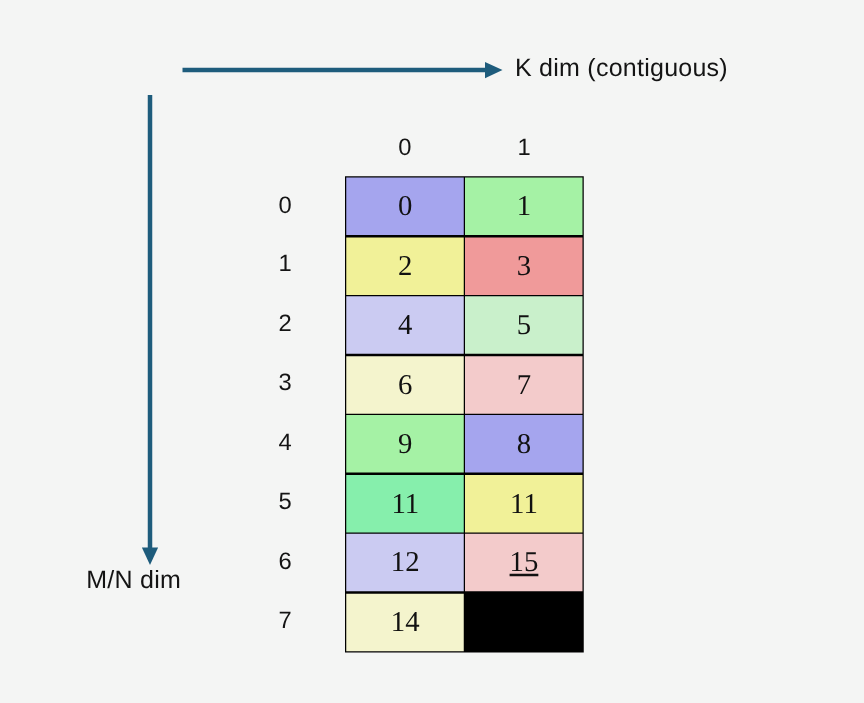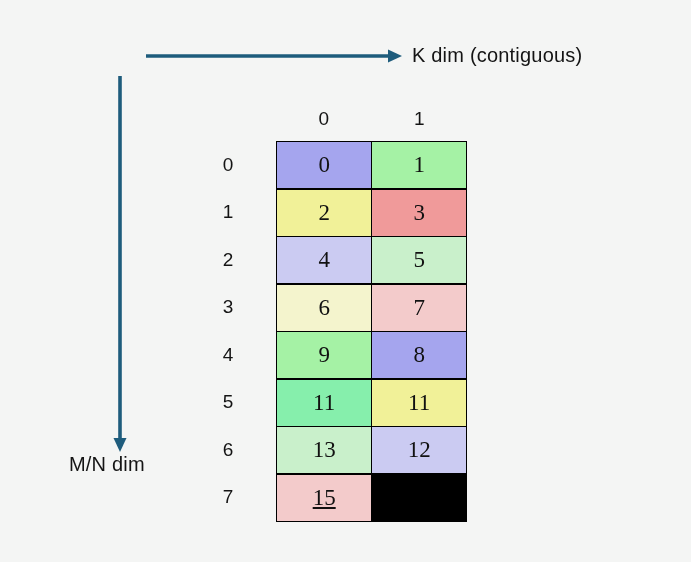--- a/index.html
+++ b/index.html
@@ -113,16 +113,16 @@
     <div class="matrix-cell" style="background: rgb(241, 241, 152);">2</div>
     <div class="matrix-cell" style="background: rgb(240, 154, 154);">3</div>
     <div class="matrix-cell" style="background: rgb(203, 203, 242);">4</div>
     <div class="matrix-cell" style="background: rgb(201, 240, 203);">5</div>
     <div class="matrix-cell" style="background: rgb(244, 244, 205);">6</div>
     <div class="matrix-cell" style="background: rgb(243, 203, 203);">7</div>
     <div class="matrix-cell" style="background: rgb(165, 242, 165);">9</div>
     <div class="matrix-cell" style="background: rgb(165, 165, 238);">8</div>
     <div class="matrix-cell" style="background: #86efac;">11</div>
     <div class="matrix-cell" style="background: rgb(241, 241, 152);">11</div>
-    <div class="matrix-cell" style="background: rgb(201, 240, 203);">13</div>
     <div class="matrix-cell" style="background: rgb(203, 203, 242);">12</div>
     <div class="matrix-cell" style="background: rgb(243, 203, 203); text-decoration: underline;">15</div>
+    <div class="matrix-cell" style="background: rgb(244, 244, 205);">14</div>
   </div>
 
 </body></html>

